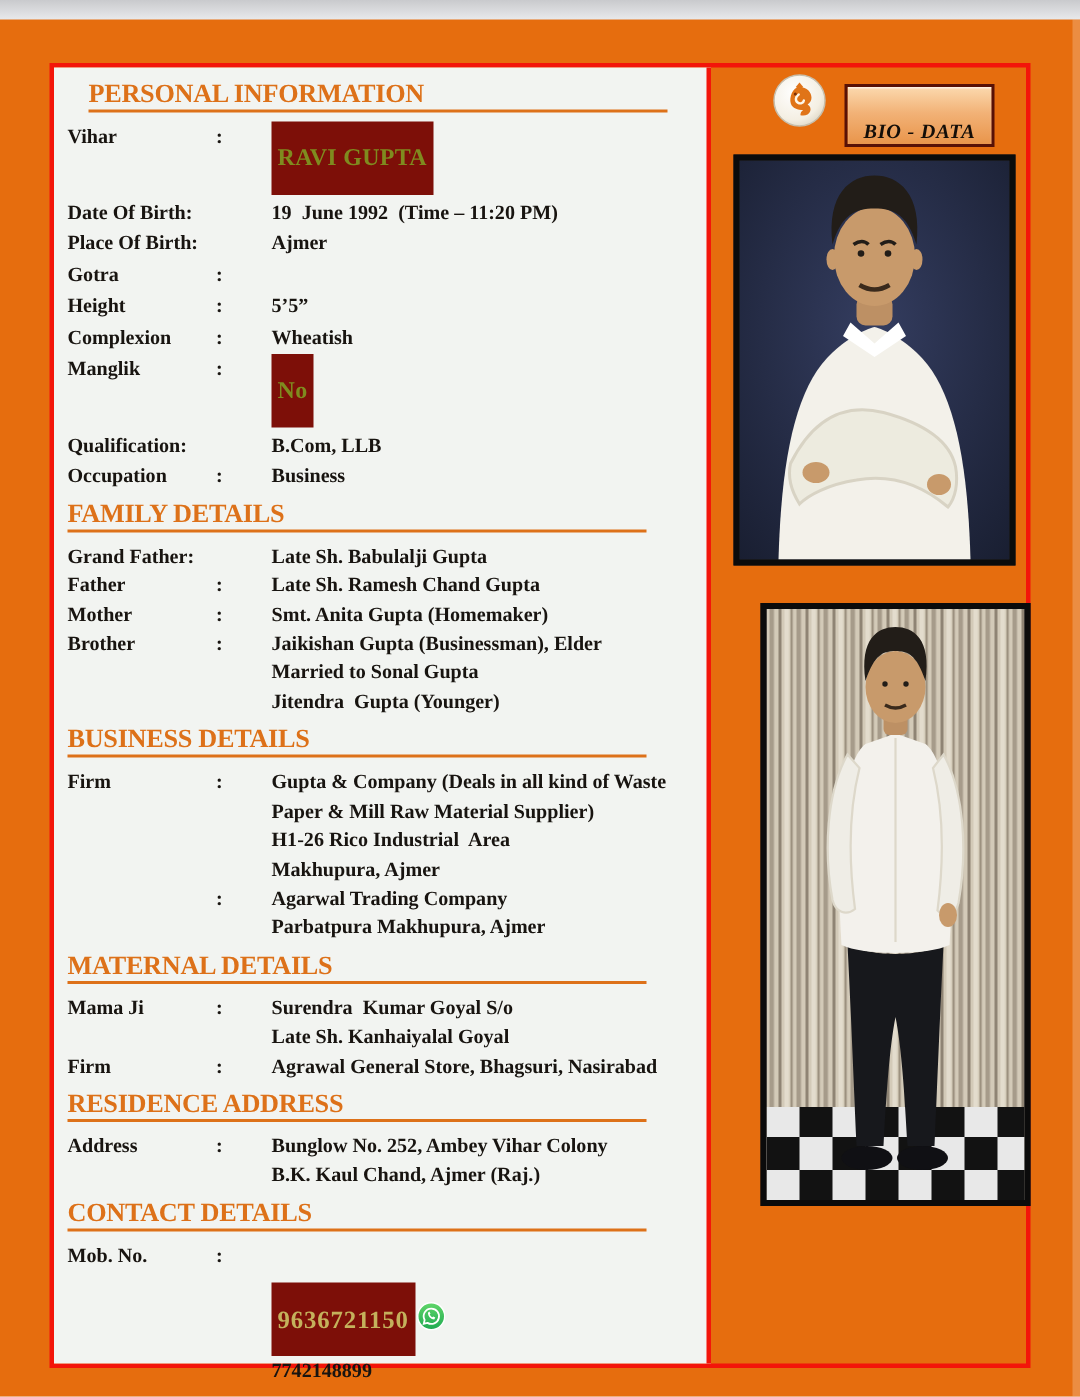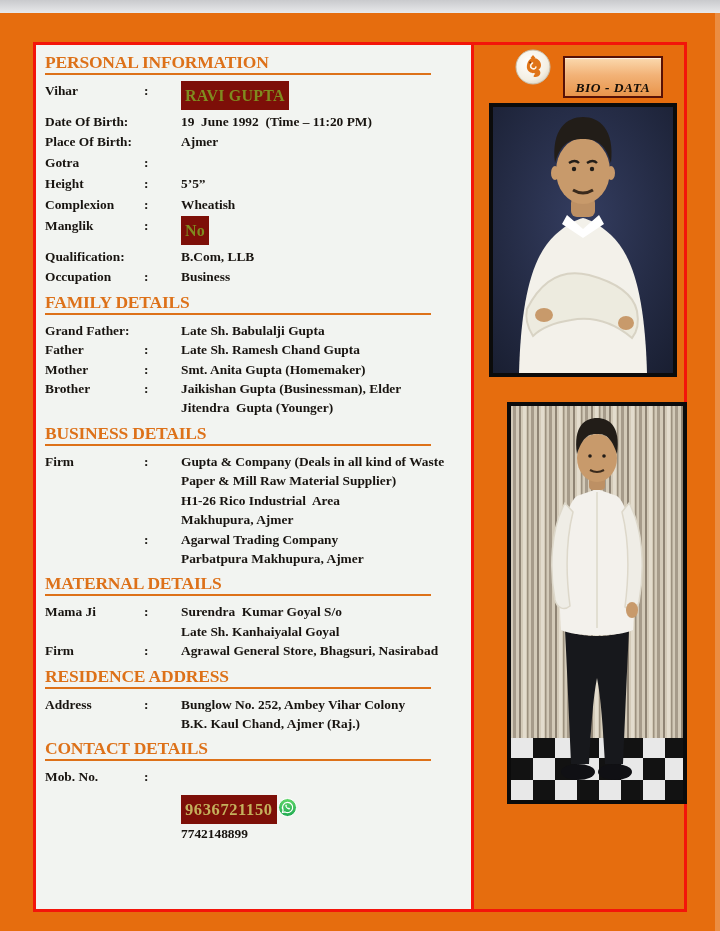--- a/index.html
+++ b/index.html
@@ -27,28 +27,28 @@
     padding:7px 10px 8px 9px;
   }
   .sec{margin-bottom:1px;}
   .sec-title{
     color:#dd7119;font-weight:bold;font-size:17.5px;line-height:20px;
     letter-spacing:-0.2px;
     border-bottom:2px solid #dd7119;
     width:calc(100% - 30px);
     padding-bottom:1px;margin:5px 0 6px 0;
   }
-  .sec:first-child .sec-title{margin-top:0;}
+  .sec:first-child .sec-title{margin-top:0;margin-left:14px;}
   .row{display:flex;color:#181410;font-weight:bold;font-size:13.4px;line-height:19.4px;}
   .row .lbl{width:99px;flex:none;white-space:pre;}
   .row .col{width:37px;flex:none;}
   .row .val{flex:1;}
   .line{min-height:19.4px;white-space:pre;}
   .sec-personal .row{margin-bottom:1.5px;}
-  .hl{display:inline-block;background:#7d0f08;padding:4px 4px;line-height:21px;}
+  .hl{display:inline-block;background:#7d0f08;padding:14px 4px;line-height:21px;}
   .hl-name{color:#7f8b1f;font-size:16px;letter-spacing:0.2px;}
   .hl-phone{color:#c4b15c;font-size:16.5px;letter-spacing:0.6px;margin-top:28px;}
   .wa{display:inline-block;vertical-align:-2px;margin-left:1px;}
 
   
   .ganesh-badge{position:absolute;left:479px;top:4px;width:36px;height:36px;}
   .biodata-btn{
     position:absolute;left:527px;top:11px;width:100px;height:42px;
     background:linear-gradient(#fbd9ae,#f2b277 45%,#e9954b);
     border:2px solid #581106;box-sizing:border-box;
@@ -170,20 +170,21 @@
     <span class="val">
               <div class="line"><span>Smt. Anita Gupta (Homemaker)</span></div>
             </span>
   </div>
 
   <div class="row">
     <span class="lbl">Brother</span>
     <span class="col">:</span>
     <span class="val">
               <div class="line"><span>Jaikishan Gupta (Businessman), Elder</span></div>
+              <div class="line"><span>Married to Sonal Gupta</span></div>
               <div class="line"><span>Jitendra  Gupta (Younger)</span></div>
             </span>
   </div>
 </div>
   </div>
 
   <div class="sec">
     <div class="sec-title">BUSINESS DETAILS</div>
     <div class="rows">
   <div class="row">

